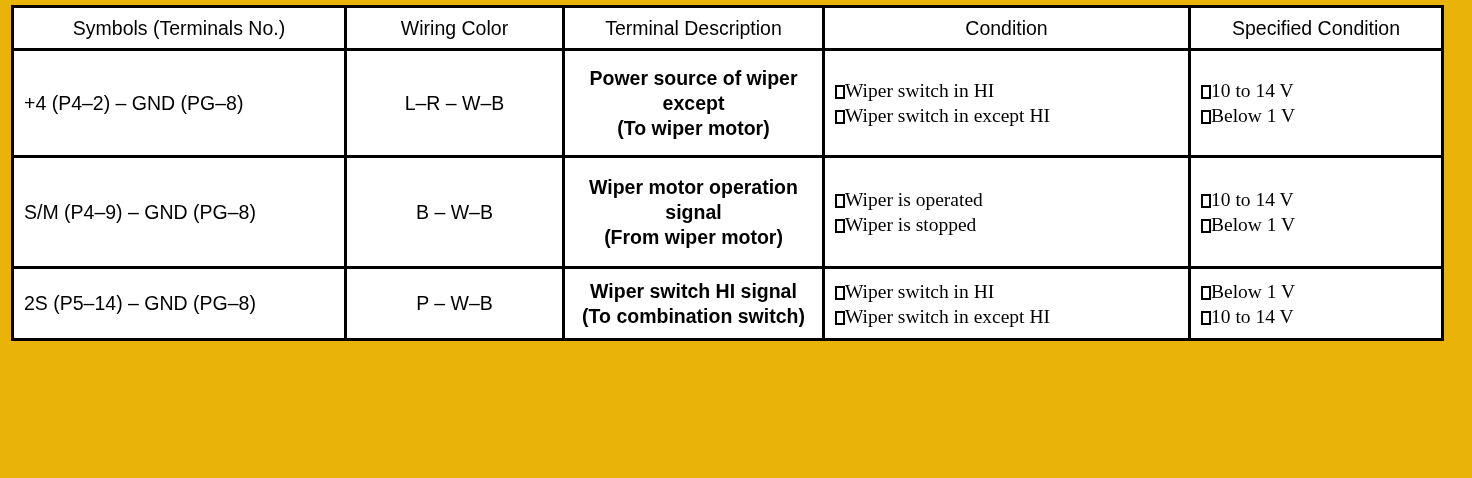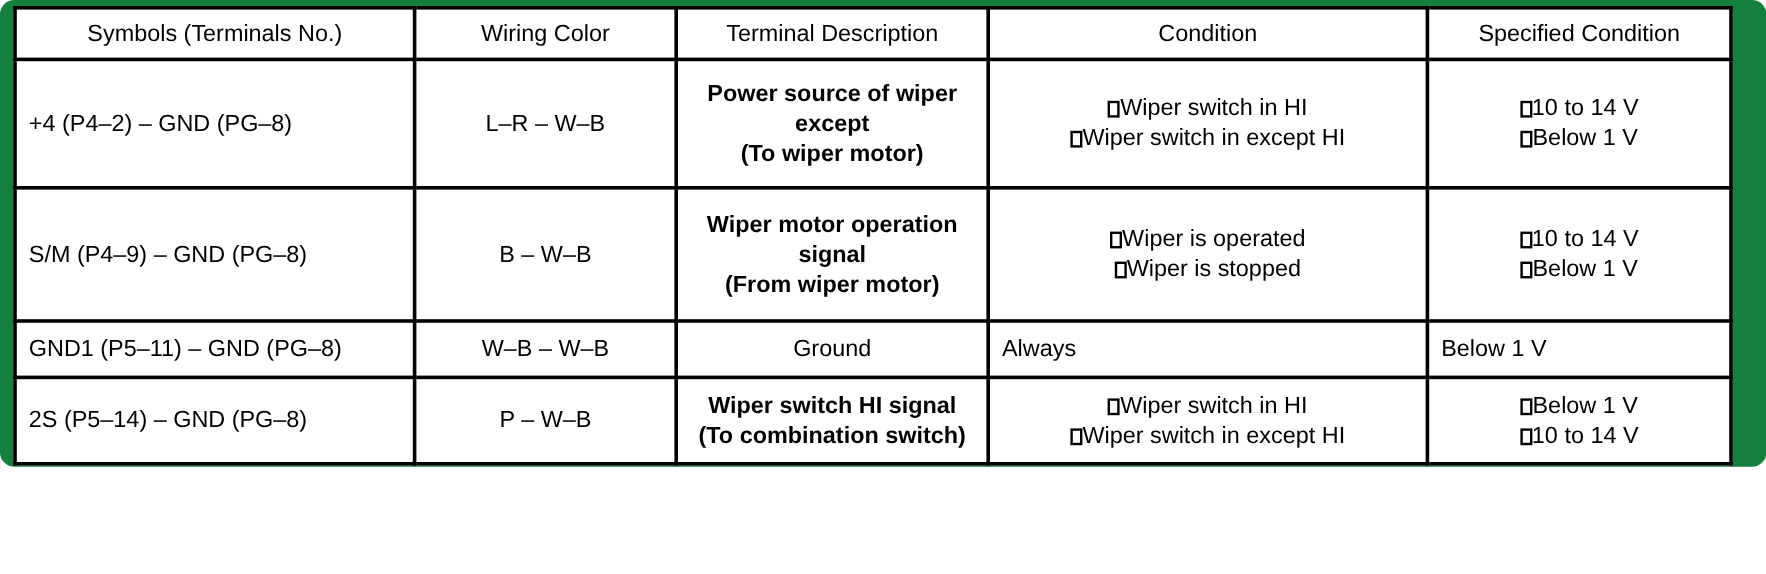--- a/index.html
+++ b/index.html
@@ -11,23 +11,22 @@
     width: 1472px;
     height: 478px;
     font-family: "Liberation Sans", sans-serif;
     color: #000000;
     overflow: hidden;
   }
 
   .sheet {
     position: relative;
     width: 1472px;
-    height: 389px;
-    background: #15803d;
-    border-radius: 12px;
+    height: 478px;
+    background: #eab308;
   }
 
   table.spec-table {
     position: absolute;
     left: 11px;
     top: 5px;
     width: 1430px;
     border-collapse: collapse;
     table-layout: fixed;
     background: #ffffff;
@@ -65,21 +64,21 @@
   
   tr.r1 td { height: 107px; }
   tr.r2 td { height: 77px; }
   tr.r3 td { height: 111px; }
   tr.r4 td { height: 47px; }
   tr.r5 td { height: 72px; }
 
   
   .lines > div { white-space: nowrap; }
   .lines.ctr > div { text-align: center; font-weight: bold; }
-  .lines.lft > div { text-align: center; }
+  .lines.lft > div { text-align: left; font-family: Liberation Serif, serif; }
 
   
   .tofu {
     display: inline-block;
     width: 10px;
     height: 14px;
     border: 2px solid #000000;
     box-sizing: border-box;
     margin-right: 0px;
     position: relative;
@@ -157,27 +156,20 @@
           </div>
         </td>
         <td>
           <div class="lines lft">
             <div class="bullet-line"><span class="tofu"></span><span>10 to 14 V</span></div>
             <div class="bullet-line"><span class="tofu"></span><span>Below 1 V</span></div>
           </div>
         </td>
       </tr>
 
-      <tr class="r4">
-        <td class="lft">GND1 (P5–11) – GND (PG–8)</td>
-        <td class="ctr">W–B – W–B</td>
-        <td class="ctr">Ground</td>
-        <td class="lft">Always</td>
-        <td class="lft">Below 1 V</td>
-      </tr>
 
       <tr class="r5">
         <td class="lft">2S (P5–14) – GND (PG–8)</td>
         <td class="ctr">P – W–B</td>
         <td>
           <div class="lines ctr">
             <div>Wiper switch HI signal</div>
             <div>(To combination switch)</div>
           </div>
         </td>

